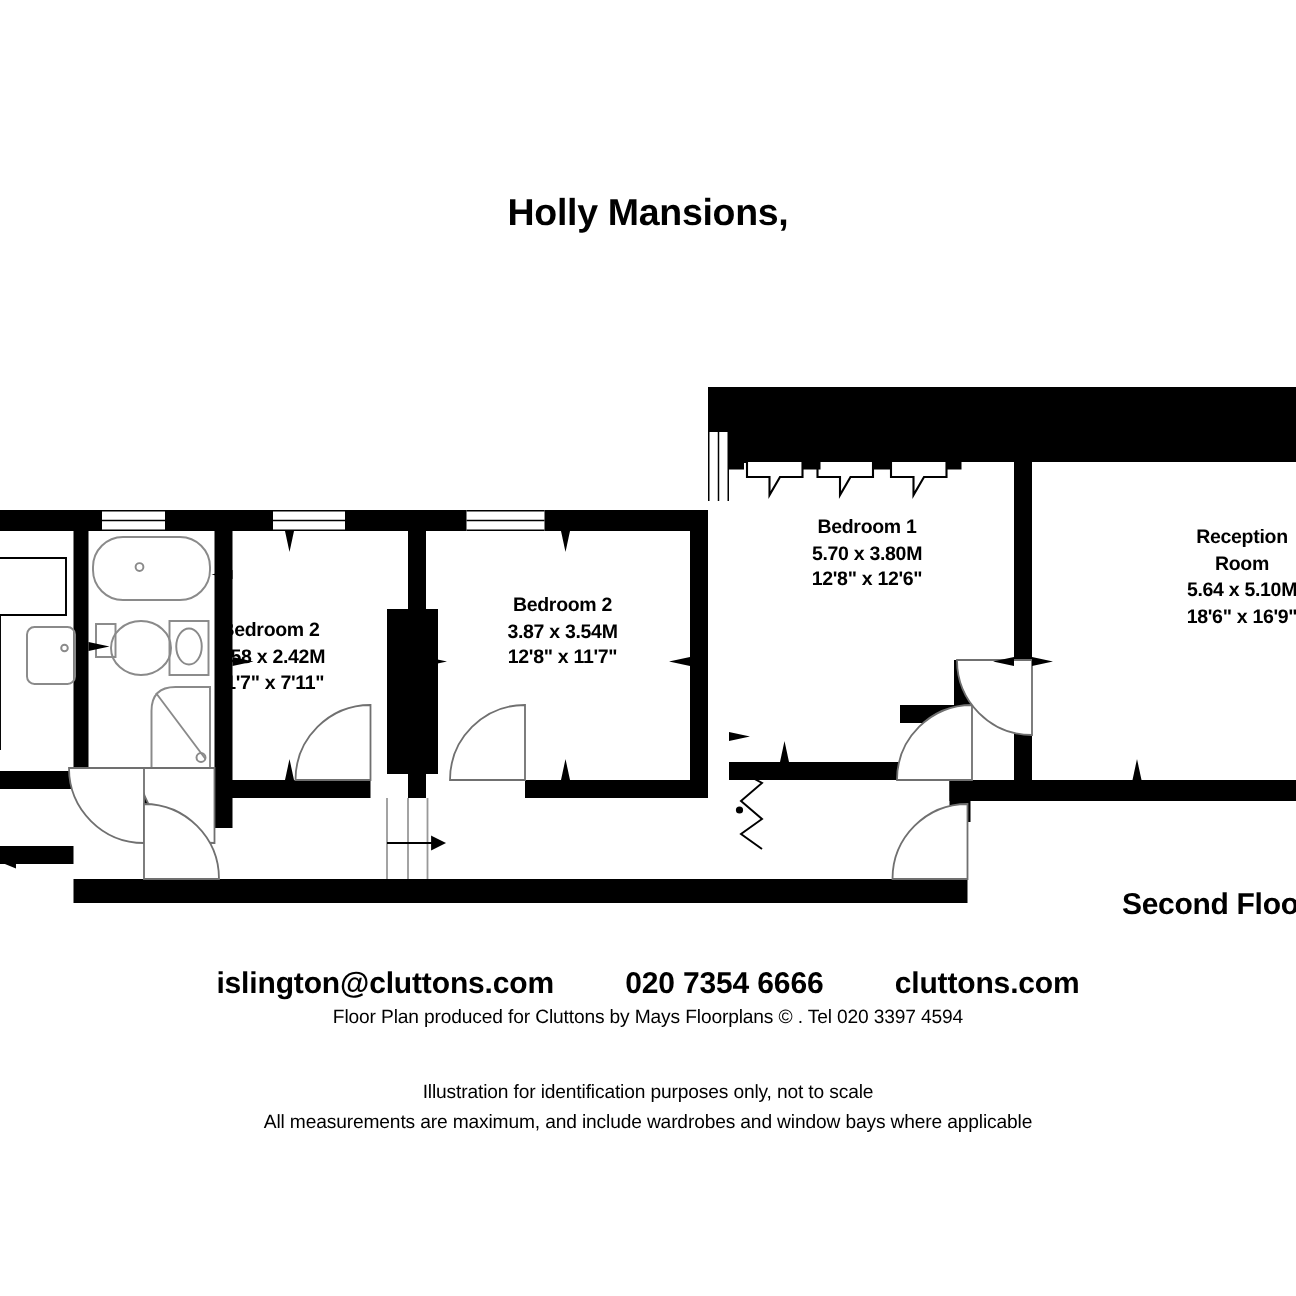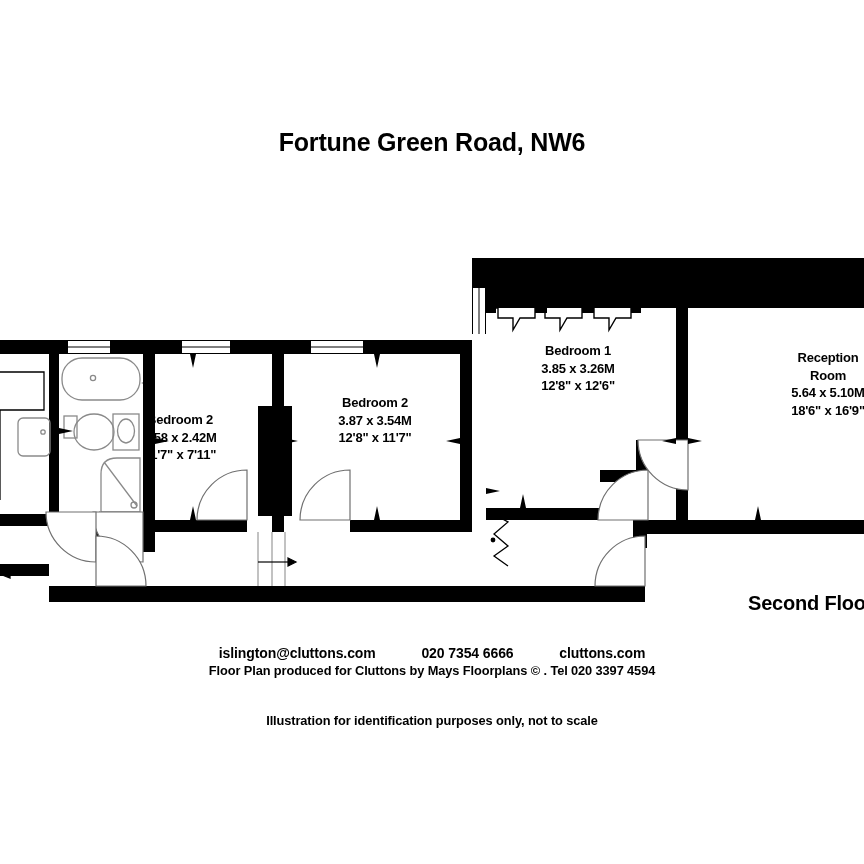--- a/index.html
+++ b/index.html
@@ -81,41 +81,41 @@
 
   
   #footer {
     position: absolute;
     left: 0;
     top: 645px;
     width: 864px;
     text-align: center;
   }
   #contact-row {
-    font-size: 14px;
+    font-size: 20px;
     font-weight: bold;
     letter-spacing: -0.1px;
   }
   #contact-row span { display: inline-block; }
   #contact-email { margin-right: 42px; }
   #contact-phone { margin-right: 42px; }
 
   .disclaimer {
     font-size: 12.8px;
     line-height: 20px;
     letter-spacing: -0.1px;
-    font-weight: bold;
+    font-weight: normal;
   }
   #disclaimer-1 { margin-top: 30px; }
 </style>
 </head>
 <body>
 
 <div id="header">
-  <div class="title-line">Fortune Green Road, NW6</div>
+  <div class="title-line">Holly Mansions,</div>
 </div>
 
 <svg id="plan" viewBox="0 0 864 864" xmlns="http://www.w3.org/2000/svg">
 
   <g fill="#000000">
 
     <rect x="472" y="258" width="392" height="14"></rect>
 
     <rect x="472" y="258" width="14" height="62"></rect>
 
@@ -338,34 +338,35 @@
 </div>
 
 <div class="room-label" id="label-bed2">
   <span class="nm">Bedroom 2</span>
   <span class="dm">3.87 x 3.54M</span>
   <span class="df">12'8" x 11'7"</span>
 </div>
 
 <div class="room-label" id="label-bed1">
   <span class="nm">Bedroom 1</span>
-  <span class="dm">3.85 x 3.26M</span>
+  <span class="dm">5.70 x 3.80M</span>
   <span class="df">12'8" x 12'6"</span>
 </div>
 
 <div class="room-label" id="label-recep">
   <span class="nm">Reception</span>
   <span class="nm">Room</span>
   <span class="dm">5.64 x 5.10M</span>
   <span class="df">18'6" x 16'9"</span>
 </div>
 
 <div id="floor-caption">Second Floor</div>
 
 <div id="footer">
   <div id="contact-row">
     <span id="contact-email">islington@cluttons.com</span>
     <span id="contact-phone">020 7354 6666</span>
     <span id="contact-web">cluttons.com</span>
   </div>
   <div class="disclaimer" id="credit-line">Floor Plan produced for Cluttons by Mays Floorplans  © . Tel 020 3397 4594</div>
   <div class="disclaimer" id="disclaimer-1">Illustration for identification purposes only, not to scale</div>
+  <div class="disclaimer" id="disclaimer-2">All measurements are maximum, and include wardrobes and window bays where applicable</div>
 </div>
 
 </body></html>

